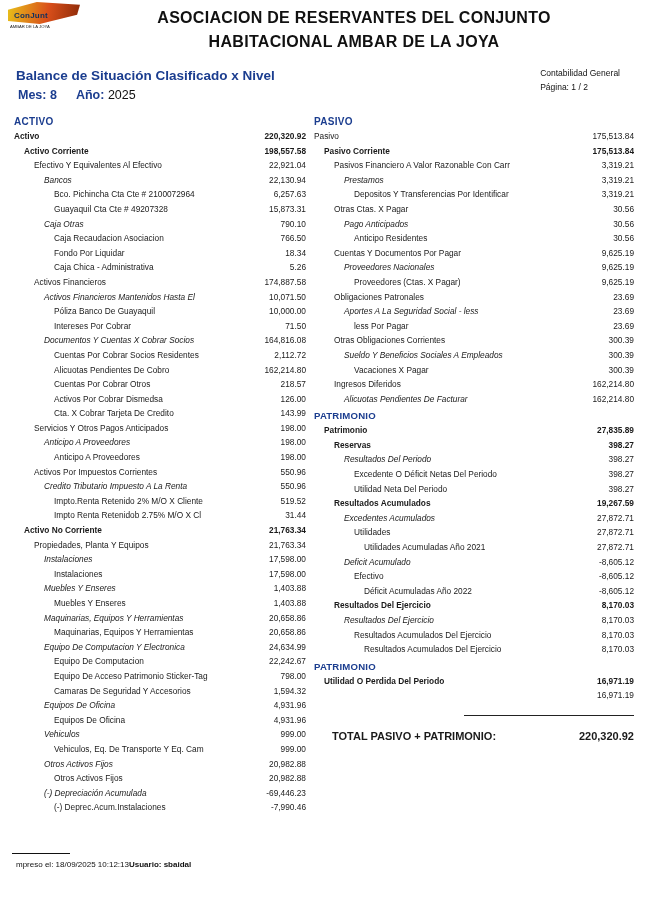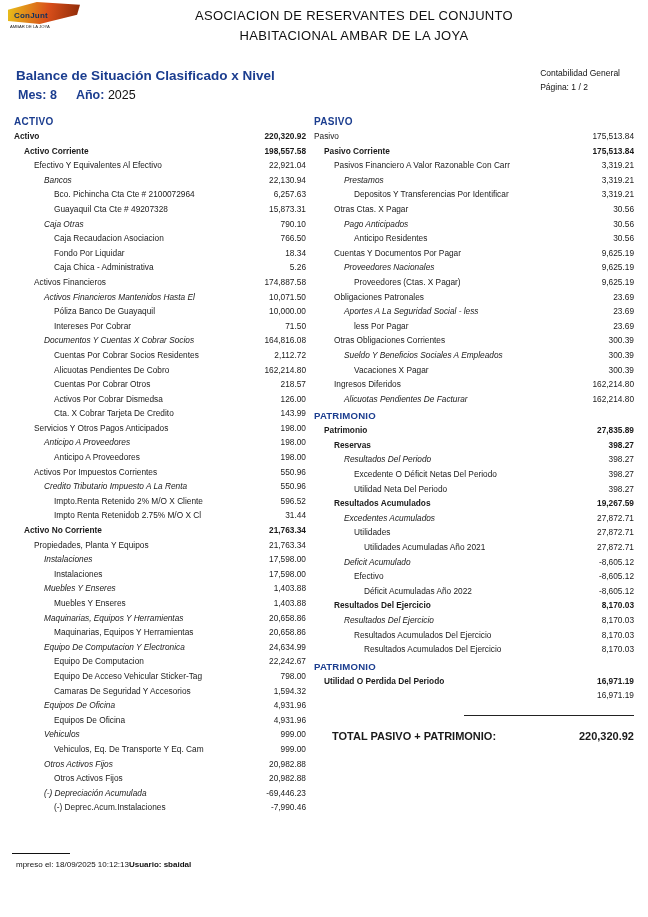--- a/index.html
+++ b/index.html
@@ -59,22 +59,22 @@
     color: #1a1a1a;
     line-height: 1.25;
     width: 70px;
   }
   .org-title {
     position: absolute;
     left: 86px;
     top: 6px;
     width: 536px;
     text-align: center;
-    font-size: 13px;
-    font-weight: normal;
+    font-size: 16px;
+    font-weight: bold;
     letter-spacing: 0.3px;
     color: #111;
     line-height: 1.5;
   }
   .org-title .l1 { display: block; }
   .org-title .l2 { display: block; }
 
   
   .subhead {
     position: relative;
@@ -338,21 +338,21 @@
           <div class="row lvl2">
             <span class="lbl">Activos Por Impuestos Corrientes</span>
             <span class="amt">550.96</span>
           </div>
           <div class="row lvl3">
             <span class="lbl">Credito Tributario Impuesto A La Renta</span>
             <span class="amt">550.96</span>
           </div>
           <div class="row lvl4">
             <span class="lbl">Impto.Renta Retenido 2% M/O X Cliente</span>
-            <span class="amt">596.52</span>
+            <span class="amt">519.52</span>
           </div>
           <div class="row lvl4">
             <span class="lbl">Impto  Renta Retenidob 2.75% M/O X Cl</span>
             <span class="amt">31.44</span>
           </div>
           <div class="row lvl1 b">
             <span class="lbl">Activo No Corriente</span>
             <span class="amt">21,763.34</span>
           </div>
           <div class="row lvl2">
@@ -385,21 +385,21 @@
           </div>
           <div class="row lvl3">
             <span class="lbl">Equipo De Computacion Y Electronica</span>
             <span class="amt">24,634.99</span>
           </div>
           <div class="row lvl4">
             <span class="lbl">Equipo De Computacion</span>
             <span class="amt">22,242.67</span>
           </div>
           <div class="row lvl4">
-            <span class="lbl">Equipo De Acceso Vehicular Sticker-Tag</span>
+            <span class="lbl">Equipo De Acceso Patrimonio Sticker-Tag</span>
             <span class="amt">798.00</span>
           </div>
           <div class="row lvl4">
             <span class="lbl">Camaras De Seguridad Y Accesorios</span>
             <span class="amt">1,594.32</span>
           </div>
           <div class="row lvl3">
             <span class="lbl">Equipos De Oficina</span>
             <span class="amt">4,931.96</span>
           </div>

